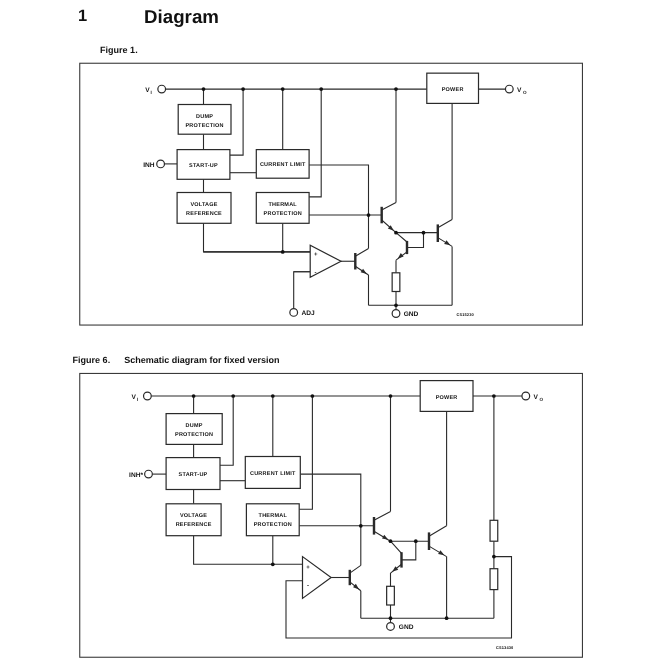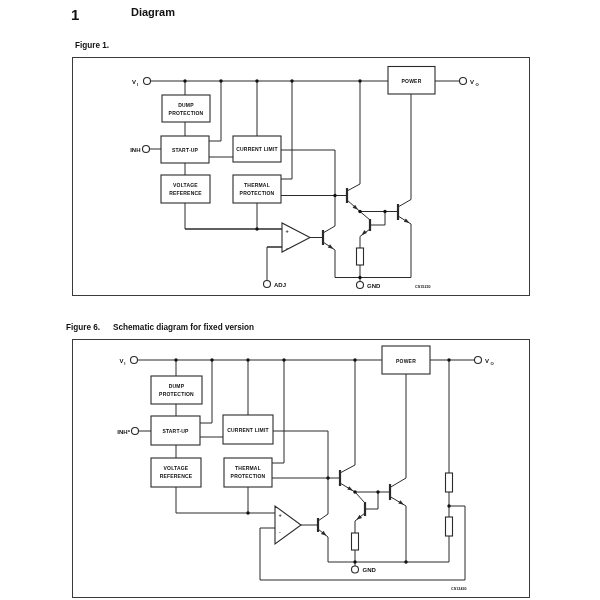--- a/index.html
+++ b/index.html
@@ -1,19 +1,19 @@
 <!DOCTYPE html>
 <html><head>
 <meta charset="utf-8">
 <style>
   html,body{margin:0;padding:0;background:#fff;}
   .page{position:relative;width:600px;height:600px;background:#ffffff;overflow:hidden;
         font-family:"Liberation Sans",sans-serif;color:#111;}
   .sec-num{position:absolute;left:71px;top:6px;font-size:15px;font-weight:bold;}
-  .sec-title{position:absolute;left:131px;top:6px;font-size:11px;font-weight:bold;}
+  .sec-title{position:absolute;left:131px;top:6px;font-size:17px;font-weight:bold;}
   .cap{position:absolute;font-size:8.2px;font-weight:bold;white-space:nowrap;}
   svg{position:absolute;overflow:visible;}
   svg text{font-family:"Liberation Sans",sans-serif;font-weight:bold;fill:#111;}
   .wire{stroke:#2a2a2a;stroke-width:1;fill:none;}
   .bar{stroke:#2a2a2a;stroke-width:2.2;fill:none;}
   .box{fill:#ffffff;stroke:#2a2a2a;stroke-width:1.1;}
   .term{fill:#ffffff;stroke:#2a2a2a;stroke-width:1.1;}
   .dot{fill:#111;}
   .arrow{fill:#2a2a2a;}
   .border{fill:none;stroke:#3a3a3a;stroke-width:1;}
@@ -24,21 +24,21 @@
   .pm{font-size:5.5px;}
 </style>
 </head>
 <body>
 
 <div class="page">
 
   <div class="sec-num">1</div>
   <div class="sec-title">Diagram</div>
 
-  <div class="cap" style="left:56px;top:41px;padding-left:19px;">Figure 1.</div>
+  <div class="cap" style="left:72px;top:41px;padding-left:19px;">Figure 1.</div>
 
   <svg style="left:72px;top:57px;" width="458" height="239" viewBox="72 57 458 239">
     <rect class="border" x="72.5" y="57.5" width="457" height="238"></rect>
 
     <g class="wire">
 
       <path d="M150.5 81 H388 M435 81 H459.5"></path>
 
       <path d="M185 81 V95 M185 122 V136 M185 163 V175 M185 203 V229 H282"></path>
 

